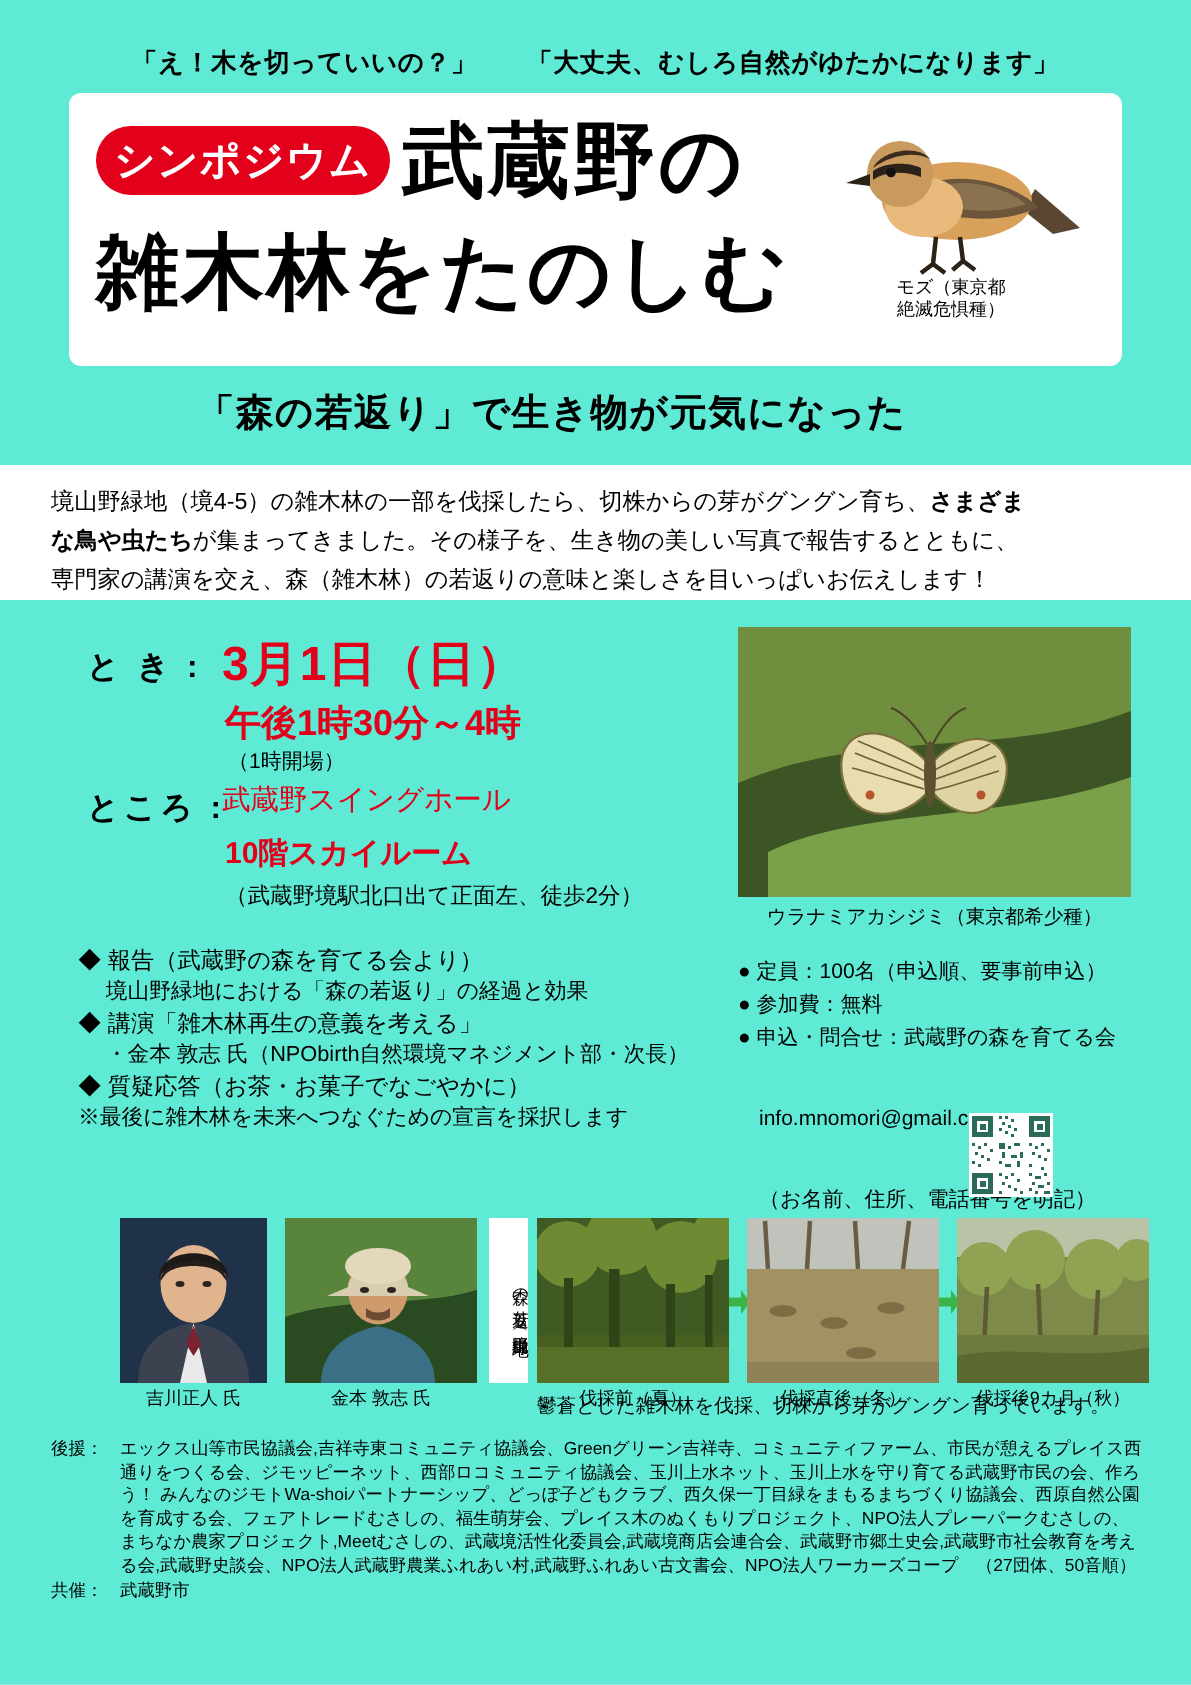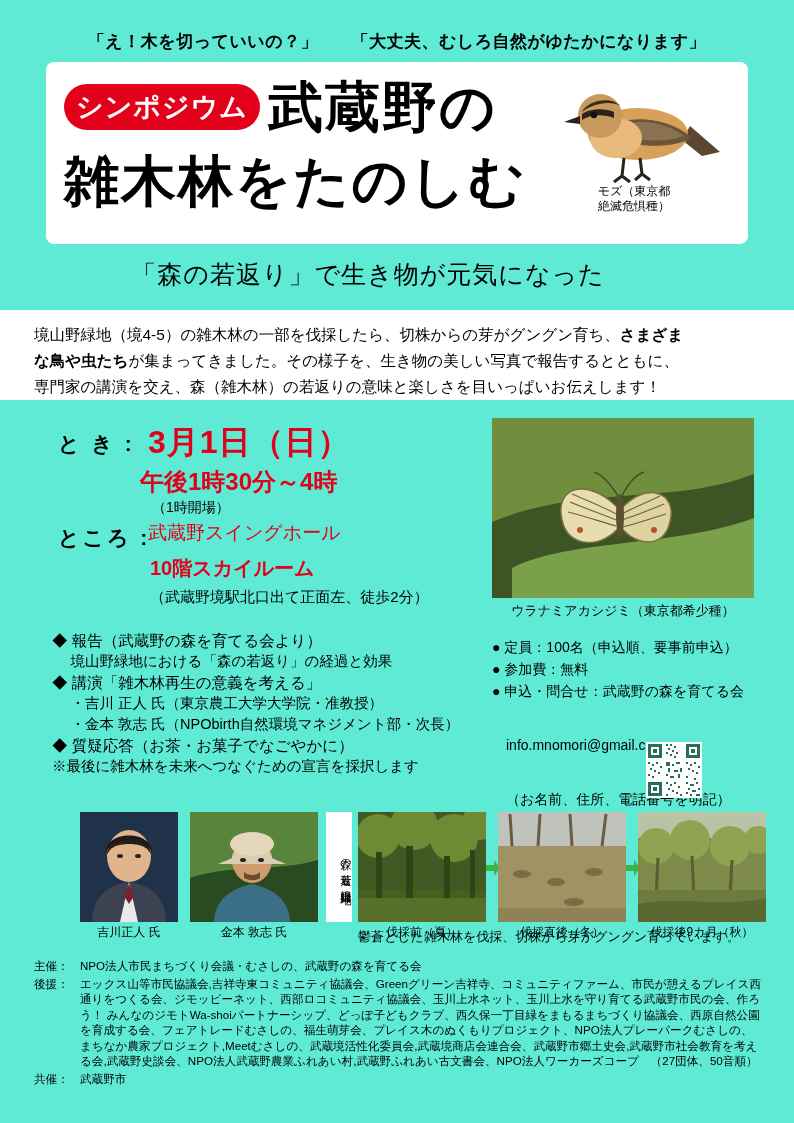--- a/index.html
+++ b/index.html
@@ -94,21 +94,21 @@
     line-height: 15px;
   }
   
   .subtitle {
     position: absolute;
     top: 258px;
     left: 0;
     width: 736px;
     text-align: center;
     font-size: 25px;
-    font-weight: normal;
+    font-weight: bold;
     letter-spacing: 1px;
   }
   
   .intro-band {
     position: absolute;
     top: 310px;
     left: 0;
     width: 794px;
     height: 90px;
     background: #ffffff;
@@ -139,21 +139,21 @@
     left: 148px;
     font-size: 32px;
     font-weight: bold;
     color: #e3001b;
     letter-spacing: 1px;
     text-align: center;
   }
   .ev-time {
     position: absolute;
     top: 466px;
-    left: 140px;
+    left: 150px;
     font-size: 24px;
     font-weight: bold;
     color: #e3001b;
   }
   .ev-open {
     position: absolute;
     top: 499px;
     left: 152px;
     font-size: 14px;
   }
@@ -380,21 +380,20 @@
         <circle cx="34" cy="20" r="3" fill="#b5552a"></circle>
       </g>
     </svg>
   </div>
   <div class="butterfly-caption">ウラナミアカシジミ（東京都希少種）</div>
 
   <div class="program">
     <div class="ln big">◆ 報告（武蔵野の森を育てる会より）</div>
     <div class="ln">　 境山野緑地における「森の若返り」の経過と効果</div>
     <div class="ln big">◆ 講演「雑木林再生の意義を考える」</div>
-    <div class="ln">　 ・吉川 正人 氏（東京農工大学大学院・准教授）</div>
     <div class="ln">　 ・金本 敦志 氏（NPObirth自然環境マネジメント部・次長）</div>
     <div class="ln big">◆ 質疑応答（お茶・お菓子でなごやかに）</div>
     <div class="ln">※最後に雑木林を未来へつなぐための宣言を採択します</div>
   </div>
 
   <div class="info-list">
     <div>● 定員：100名（申込順、要事前申込）</div>
     <div>● 参加費：無料</div>
     <div>● 申込・問合せ：武蔵野の森を育てる会</div>
     <div class="sub">info.mnomori@gmail.com</div>
@@ -580,24 +579,20 @@
     <div class="pcap c2">金本 敦志 氏</div>
     <div class="pcap c3">伐採前（夏）</div>
     <div class="pcap c4">伐採直後（冬）</div>
     <div class="pcap c5">伐採後9カ月（秋）</div>
   </div>
 
   <div class="strip-note">鬱蒼とした雑木林を伐採、切株から芽がグングン育っています。</div>
 
   <div class="footer">
     <div class="row blk">
-      <div class="k">主催：</div>
-      <div class="v">NPO法人市民まちづくり会議・むさしの、武蔵野の森を育てる会</div>
-    </div>
-    <div class="row blk">
       <div class="k">後援：</div>
       <div class="v">エックス山等市民協議会,吉祥寺東コミュニティ協議会、Greenグリーン吉祥寺、コミュニティファーム、市民が憩えるプレイス西通りをつくる会、ジモッピーネット、西部ロコミュニティ協議会、玉川上水ネット、玉川上水を守り育てる武蔵野市民の会、作ろう！ みんなのジモトWa-shoiパートナーシップ、どっぽ子どもクラブ、西久保一丁目緑をまもるまちづくり協議会、西原自然公園を育成する会、フェアトレードむさしの、福生萌芽会、プレイス木のぬくもりプロジェクト、NPO法人プレーパークむさしの、まちなか農家プロジェクト,Meetむさしの、武蔵境活性化委員会,武蔵境商店会連合会、武蔵野市郷土史会,武蔵野市社会教育を考える会,武蔵野史談会、NPO法人武蔵野農業ふれあい村,武蔵野ふれあい古文書会、NPO法人ワーカーズコープ　（27団体、50音順）</div>
     </div>
     <div class="row">
       <div class="k">共催：</div>
       <div class="v">武蔵野市</div>
     </div>
   </div>
 
 </div>

